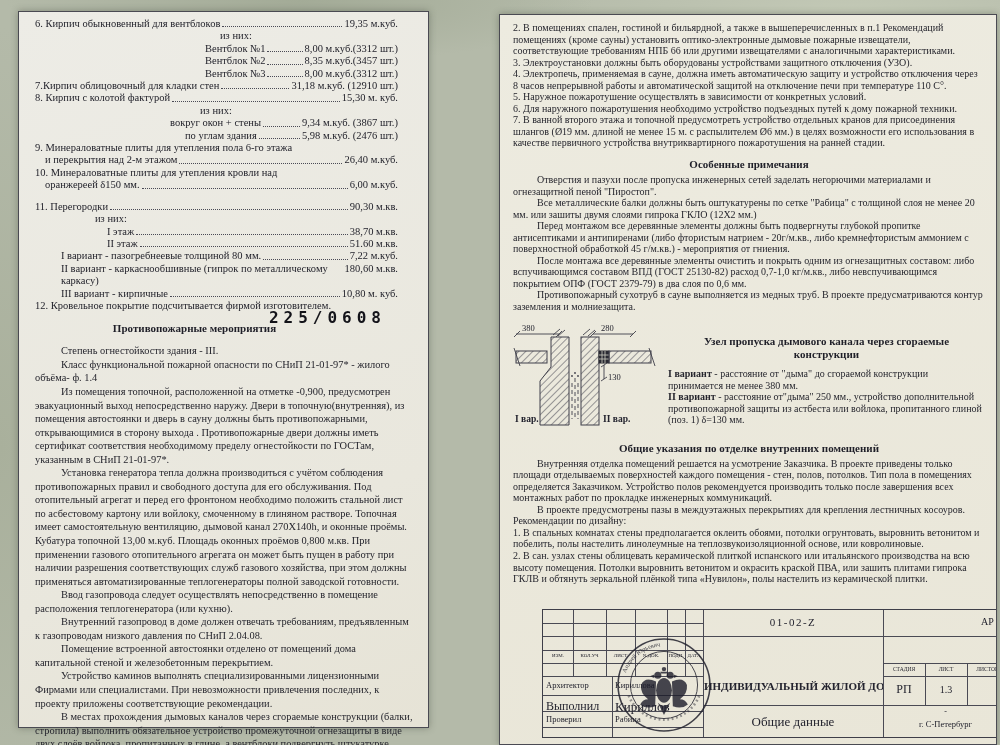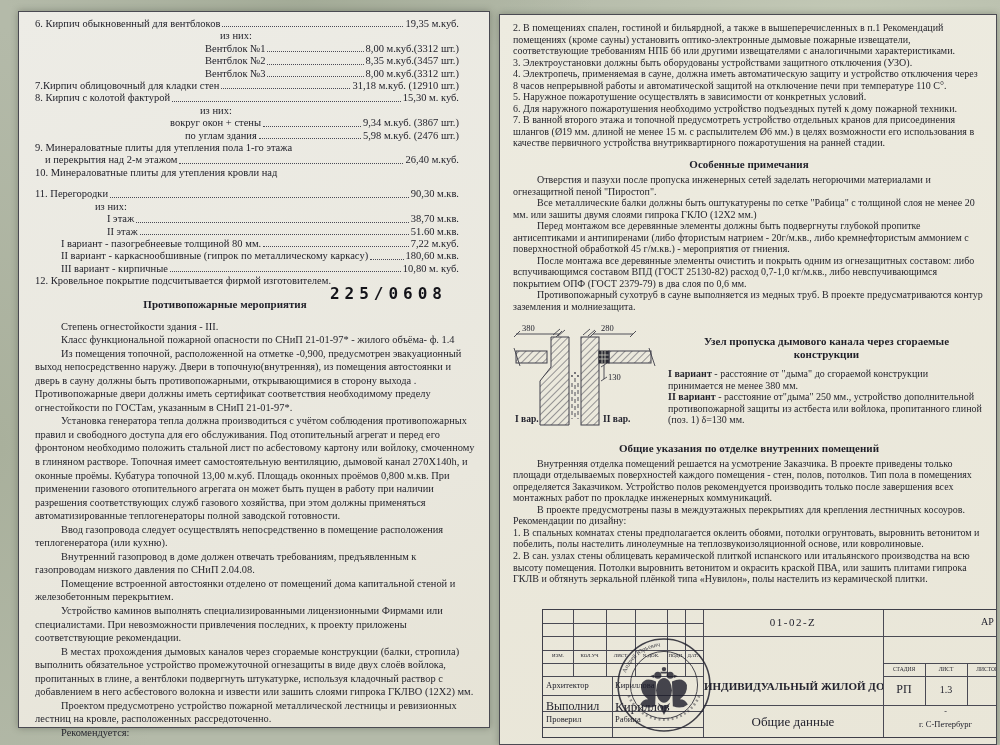--- a/index.html
+++ b/index.html
@@ -6,21 +6,21 @@
   body{width:1000px;height:745px;overflow:hidden;
        font-family:"Liberation Serif",serif;color:#26262e;
        background:#b4baa9;}
   .scan-bg{position:relative;width:1000px;height:745px;
     background:
       radial-gradient(ellipse 420px 90px at 30% 0%, #a3ab97 0%, rgba(0,0,0,0) 70%),
       radial-gradient(ellipse 500px 120px at 85% 2%, #c3c9b6 0%, rgba(0,0,0,0) 70%),
       radial-gradient(ellipse 300px 600px at 0% 60%, #a9b09c 0%, rgba(0,0,0,0) 70%),
       #b4baa9;}
   .frame{position:absolute;border:1.6px solid #4a4a52;box-shadow:0 0 7px rgba(40,45,35,.35);}
-  .frame-left{left:18px;top:11px;width:472px;height:717px;
+  .frame-left{left:18px;top:11px;width:411px;height:717px;
     background:linear-gradient(160deg,#edece6 0%,#e9e7dd 70%,#e6e3d6 100%);
     padding:6px 14px 0 16px;box-sizing:border-box;}
   .frame-right{left:499px;top:14px;width:498px;height:731px;
     background:linear-gradient(170deg,#edebe0 0%,#e9e6d8 100%);
     padding:7px 11px 0 13px;box-sizing:border-box;position:absolute;overflow:hidden;}
   
   .mrow{display:flex;font-size:10.5px;line-height:12.4px;color:#23232c;}
   .mrow .dots{flex:1;border-bottom:1.4px dotted #4a4a55;margin:0 2px 3px 2px;align-self:flex-end;}
   .mrow .mval{white-space:nowrap;}
   .sub1{padding-left:185px;} .sub2{padding-left:170px;} .sub3{padding-left:165px;}
@@ -105,29 +105,34 @@
           <span>вокруг окон + стены</span>
           <span class="dots"></span>
           <span class="mval">9,34 м.куб. (3867 шт.)</span>
         </div>
       <div class="mrow sub5">
           <span>по углам здания</span>
           <span class="dots"></span>
           <span class="mval">5,98 м.куб. (2476 шт.)</span>
         </div>
       <div class="mrow">
-          <span>9. Минераловатные плиты для утепления пола 1-го этажа</span>
+          <span>9. Минераловатные плиты для утепления пола 6-го этажа</span>
         </div>
       <div class="mrow wrap">
           <span>и перекрытия над 2-м этажом</span>
           <span class="dots"></span>
           <span class="mval">26,40 м.куб.</span>
         </div>
       <div class="mrow">
           <span>10. Минераловатные плиты для утепления кровли  над</span>
+        </div>
+      <div class="mrow wrap">
+          <span>оранжереей δ150 мм.</span>
+          <span class="dots"></span>
+          <span class="mval">6,00 м.куб.</span>
         </div>
       <div class="mrow gap">
           <span>11. Перегородки</span>
           <span class="dots"></span>
           <span class="mval">90,30 м.кв.</span>
         </div>
       <div class="mrow suba">
           <span>из них:</span>
         </div>
       <div class="mrow subb">

